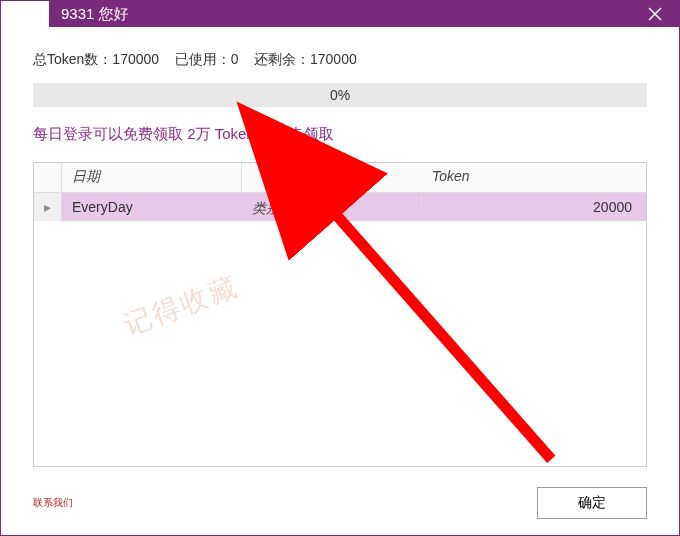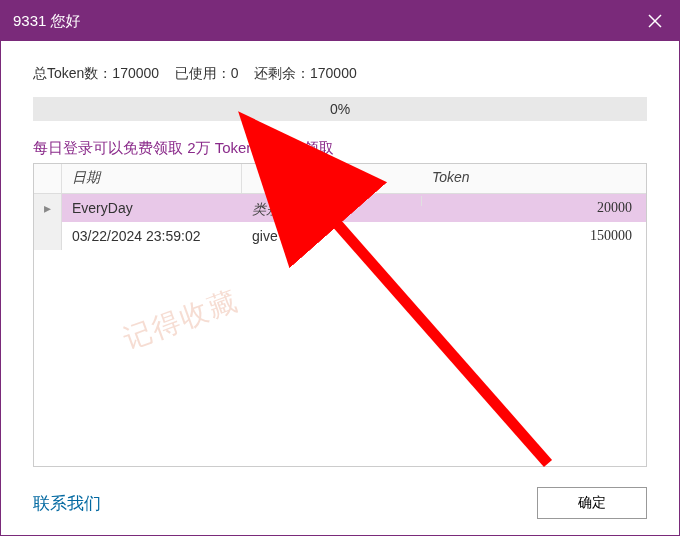--- a/index.html
+++ b/index.html
@@ -16,27 +16,28 @@
     .dialog {
       width: 680px;
       height: 536px;
       background: #fff;
       border: 1px solid #7a2a7a;
       display: flex;
       flex-direction: column;
       position: relative;
     }
     .titlebar {
-      height: 40px;
+      height: 26px;
       background: #7a2a7a;
       color: #fff;
       display: flex;
       align-items: center;
       justify-content: space-between;
       padding: 0 0 0 12px;
+      margin-left: 48px;
     }
     .titlebar .title { font-size: 15px; }
     .titlebar .close {
       width: 48px;
       height: 40px;
       display: flex;
       align-items: center;
       justify-content: center;
       cursor: pointer;
     }
@@ -60,21 +61,21 @@
       display: flex;
       align-items: center;
       justify-content: center;
       font-size: 14px;
       color: #333;
       margin-bottom: 18px;
     }
     .claim-link {
       color: #8a2a8a;
       font-size: 15px;
-      margin-bottom: 5px;
+      margin-bottom: 18px;
       cursor: pointer;
     }
     .table-container {
       border: 1px solid #ccc;
       flex: 1;
       overflow: hidden;
       margin-bottom: 16px;
     }
     .thead {
       display: flex;
@@ -108,31 +109,31 @@
     }
     .td.rowhdr {
       width: 28px;
       background: #f0f0f0;
       border-right: 1px solid #ddd;
       justify-content: center;
       color: #888;
     }
     .td.c-date { width: 180px; }
     .td.c-type { width: 180px; text-align: right; }
-    .td.c-token { flex: 1; justify-content: flex-end; padding-right: 14px; font-family: Liberation Serif, serif; }
+    .td.c-token { flex: 1; justify-content: flex-end; padding-right: 14px; }
     .footer {
       display: flex;
       align-items: center;
       justify-content: space-between;
       padding-top: 4px;
     }
     .contact-link {
-      color: #0369a1;
-      cursor: pointer;
-      font-size: 17px;
+      color: #b91c1c;
+      cursor: pointer;
+      font-size: 10px;
     }
     .buttons { display: flex; gap: 8px; }
     .btn {
       width: 110px;
       height: 32px;
       border: 1px solid #999;
       background: #fff;
       font-size: 14px;
       cursor: pointer;
     }
@@ -190,26 +191,20 @@
         <div class="th c-date">日期</div>
         <div class="th c-type">类别</div>
         <div class="th c-token">Token</div>
       </div>
       <div class="tbody" id="tbody">
           <div class="tr selected">
             <div class="td rowhdr">▸</div>
             <div class="td c-type">EveryDay</div>
             <div class="td c-token">20000</div>
           </div>
-          <div class="tr">
-            <div class="td rowhdr"></div>
-            <div class="td c-date">03/22/2024 23:59:02</div>
-            <div class="td c-type">give</div>
-            <div class="td c-token">150000</div>
-          </div>
         </div>
     </div>
 
     <div class="footer">
       <span class="contact-link">联系我们</span>
       <div class="buttons">
         <button class="btn">确定</button>
       </div>
     </div>
 

